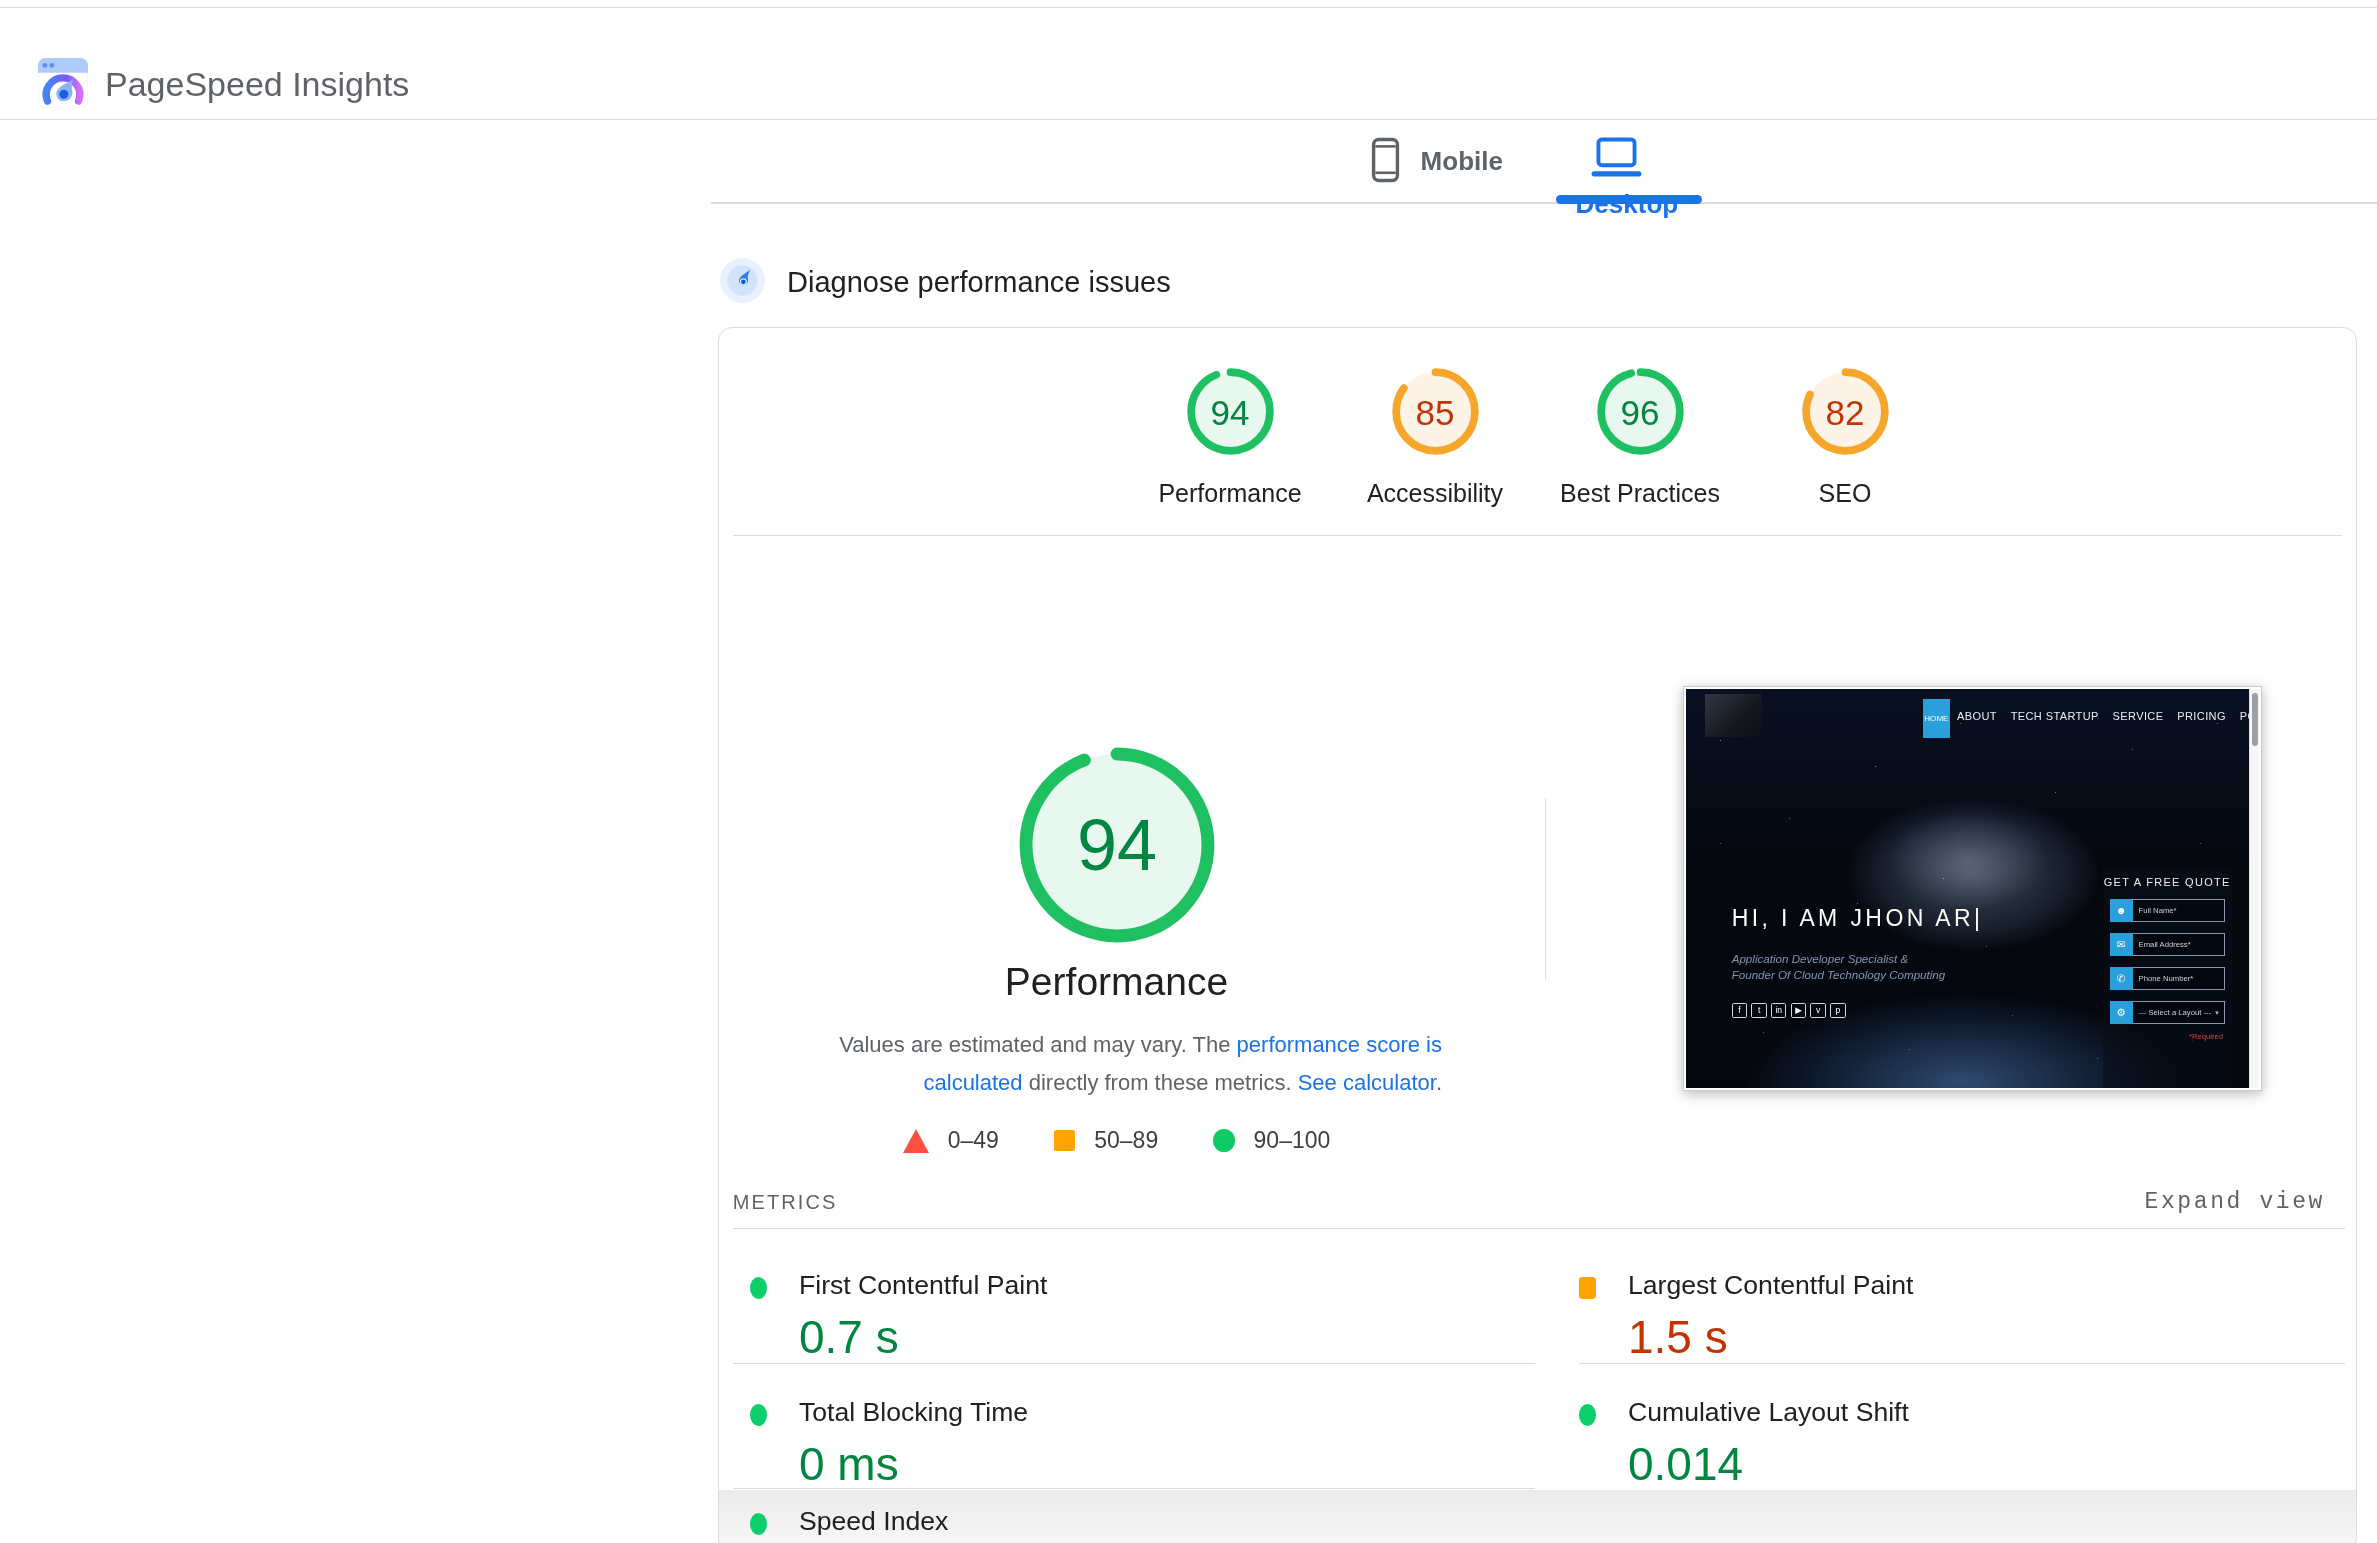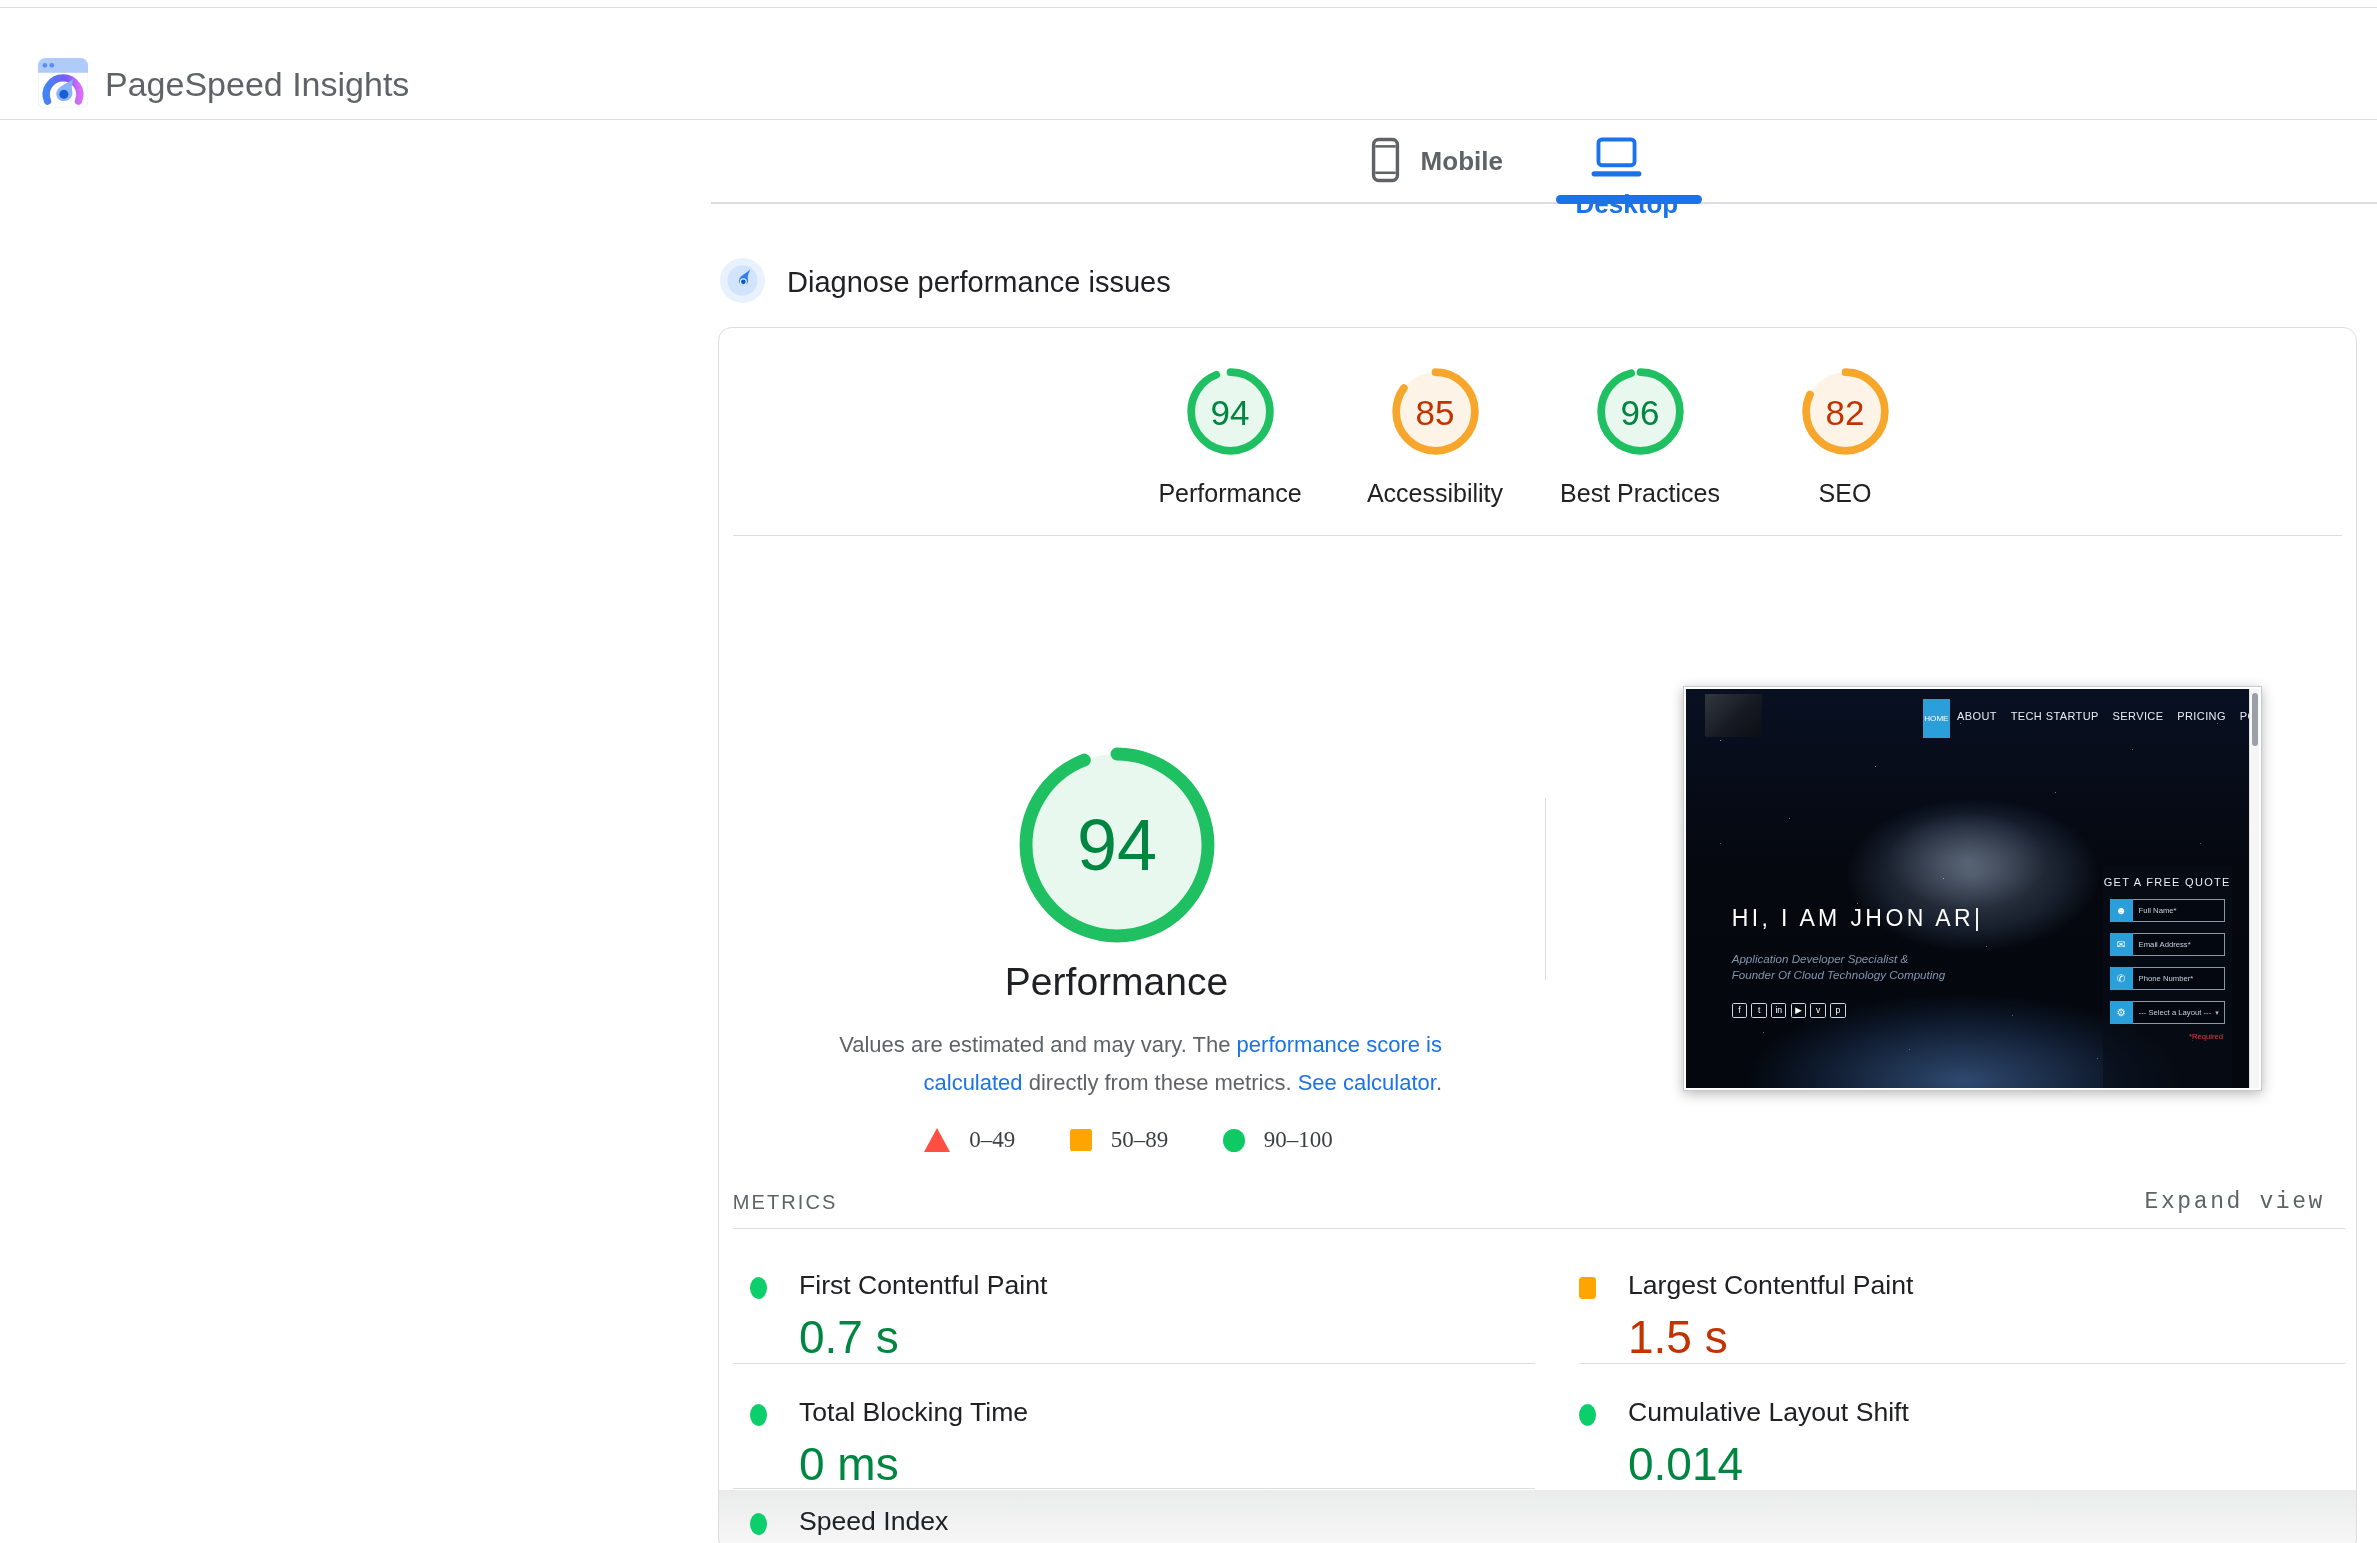--- a/index.html
+++ b/index.html
@@ -52,22 +52,22 @@
 
   
   .big-gauge { position:absolute; left:295px; top:414px; width:206px; height:206px; }
   .perf-title { position:absolute; left:72px; top:630px; width:651px; text-align:center;
                 font-size:39px; line-height:48px; color:#202124; }
   .desc { position:absolute; left:72px; top:698px; width:651px; text-align:right;
           font-size:22px; line-height:38px; color:#5f6368; }
   .desc a { color:#1a73e8; text-decoration:none; cursor:pointer; }
 
   
-  .legend { position:absolute; left:84px; top:799px; width:651px; display:flex;
-            justify-content:center; align-items:center; gap:55px; font-size:23px; color:#3c4043;font-family:Liberation Serif, serif; }
+  .legend { position:absolute; left:72px; top:799px; width:651px; display:flex;
+            justify-content:center; align-items:center; gap:55px; font-size:23px; color:#3c4043; }
   .legend-item { display:flex; align-items:center; gap:19px; }
   .lg-tri { width:0; height:0; border-left:13.7px solid transparent; border-right:13.7px solid transparent;
             border-bottom:24px solid #ff4e42; }
   .lg-sq  { width:21.4px; height:21.4px; border-radius:2.6px; background:#ffa400; }
   .lg-ci  { width:21.4px; height:23px; border-radius:50%; background:#0fc964; }
 
   .v-divider { position:absolute; left:826px; top:470px; width:0.9px; height:182px; background:#dadce0; }
 
   
   .thumb { position:absolute; left:964px; top:358px; width:579px; height:405px;

